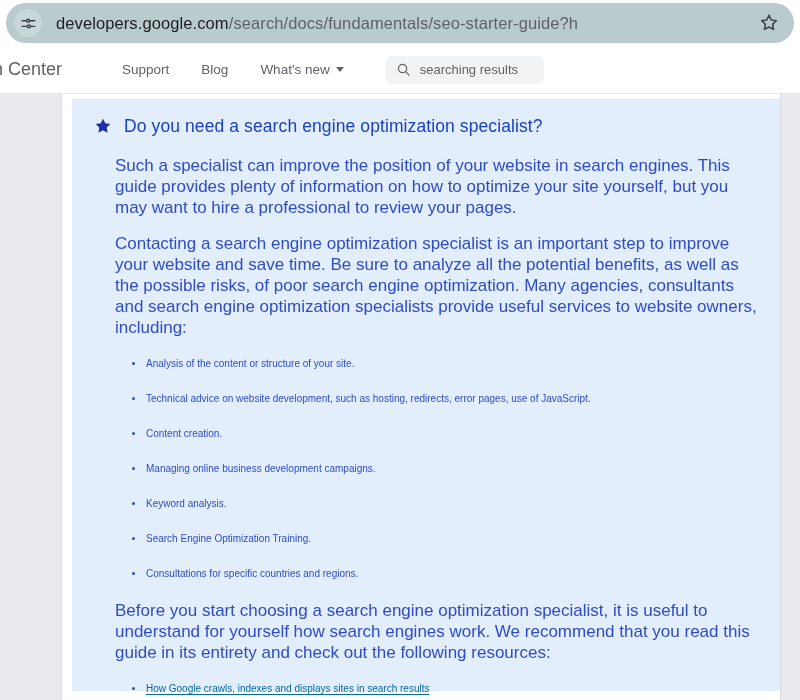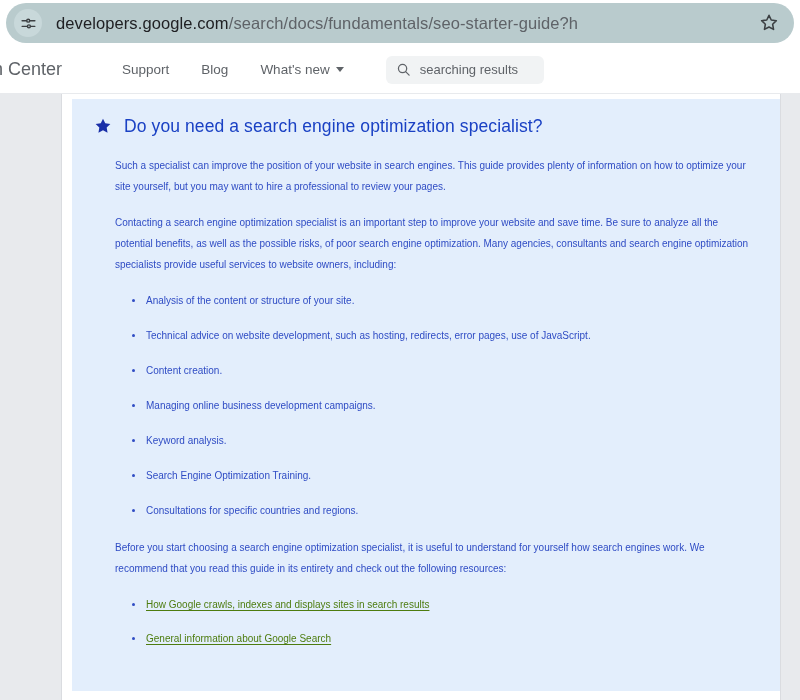--- a/index.html
+++ b/index.html
@@ -207,21 +207,21 @@
   }
   .callout-title {
     font-size: 17.5px;
     color: #1a41c4;
     font-weight: 400;
     line-height: 22px;
     letter-spacing: 0.1px;
   }
 
   .body-text {
-    font-size: 10px;
+    font-size: 17px;
     line-height: 21px;
     color: #2f4cc4;
     margin: 0 0 15px 0;
     padding: 0 16px 0 21px;
   }
 
   ul.bullets {
     margin: 0 0 14px 0;
     padding: 0 0 0 52px;
     list-style: none;
@@ -241,21 +241,21 @@
     top: 9px;
     width: 3px;
     height: 3px;
     border-radius: 50%;
     background: #2f4cc4;
   }
   ul.bullets.links { margin-bottom: 16px; }
   ul.bullets.links li { margin-bottom: 13px; }
 
   a.doc-link {
-    color: #4d7c0f;
+    color: #0369a1;
     text-decoration: underline;
     text-underline-offset: 2px;
     cursor: pointer;
   }
 
   .spacer-8 { height: 2px; }
 </style>
 </head>
 <body>
 

